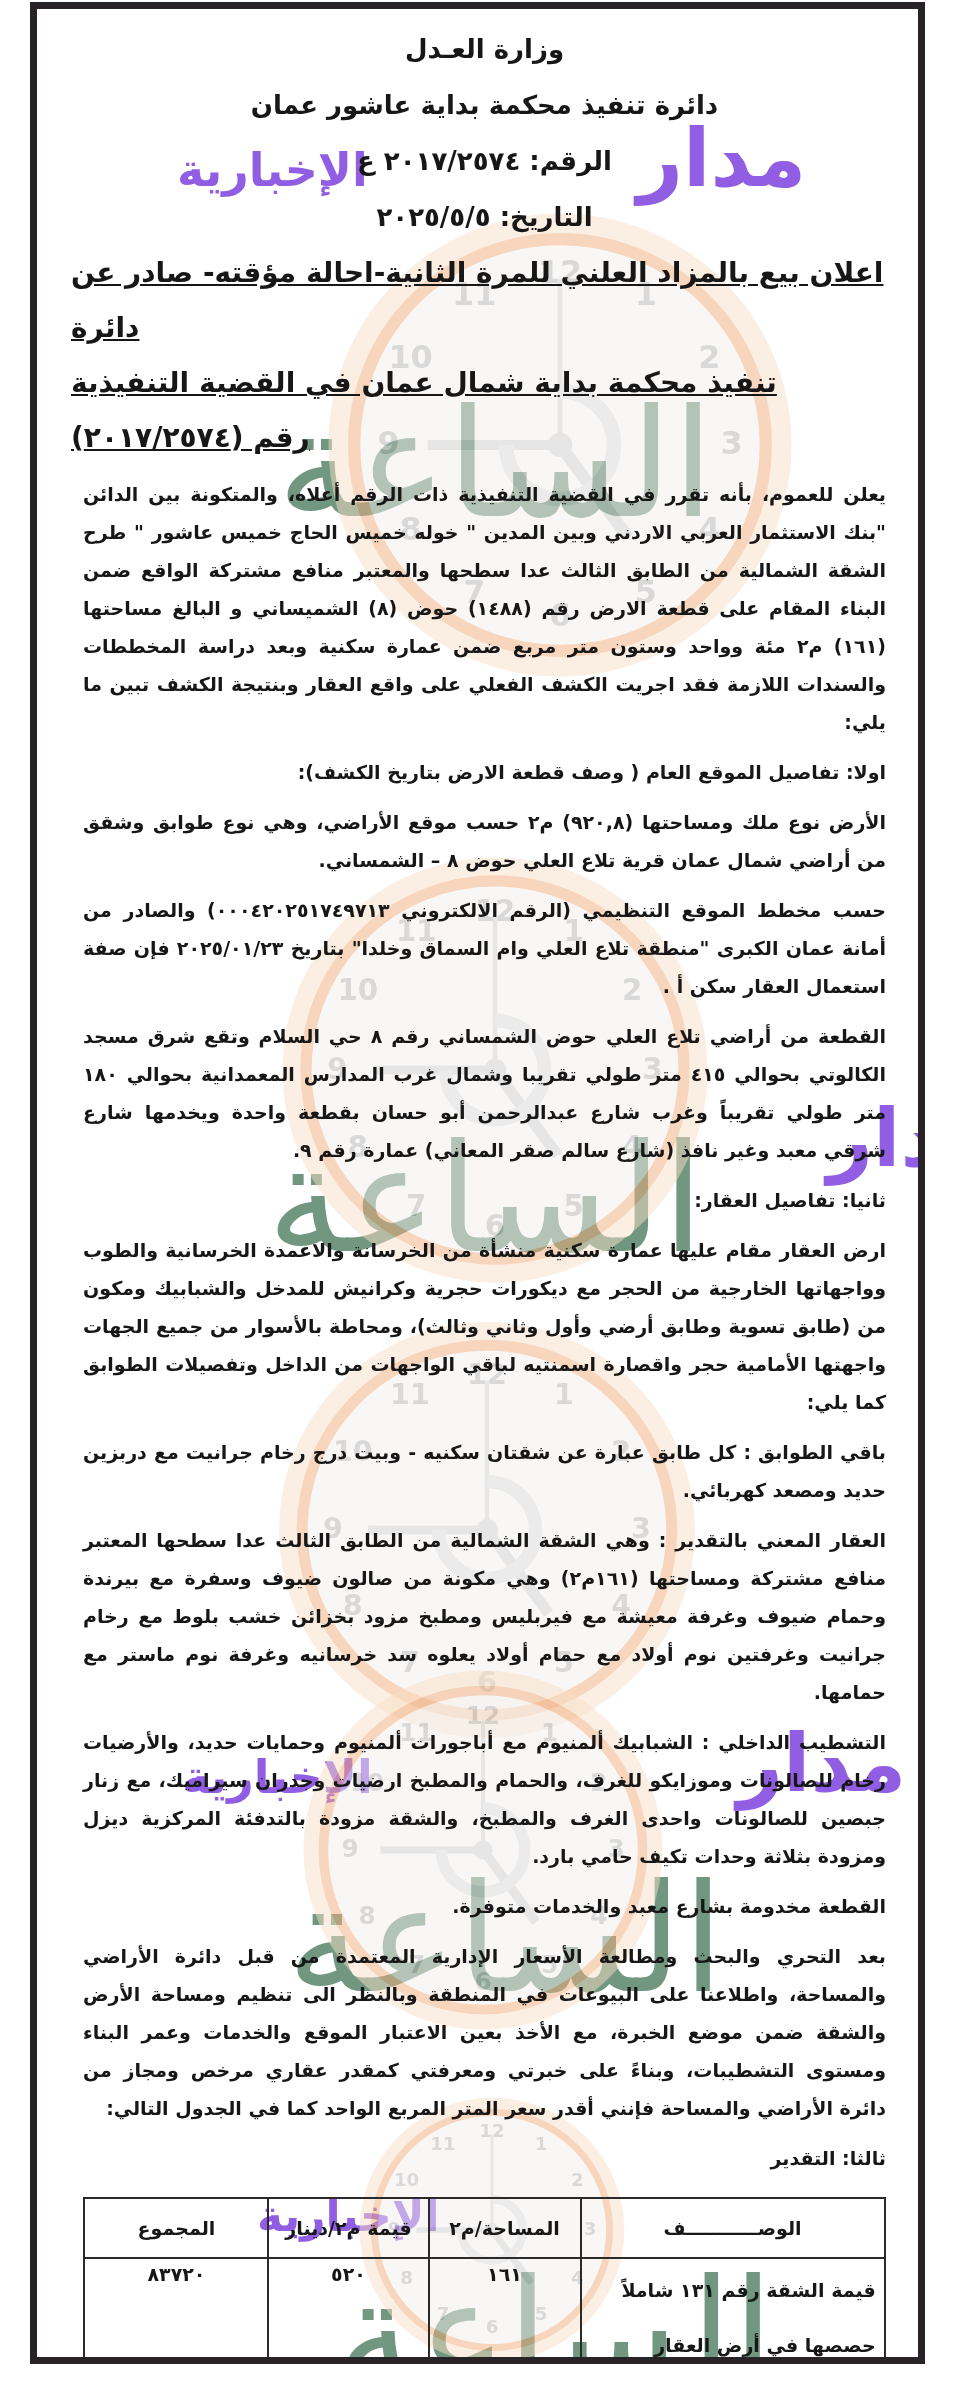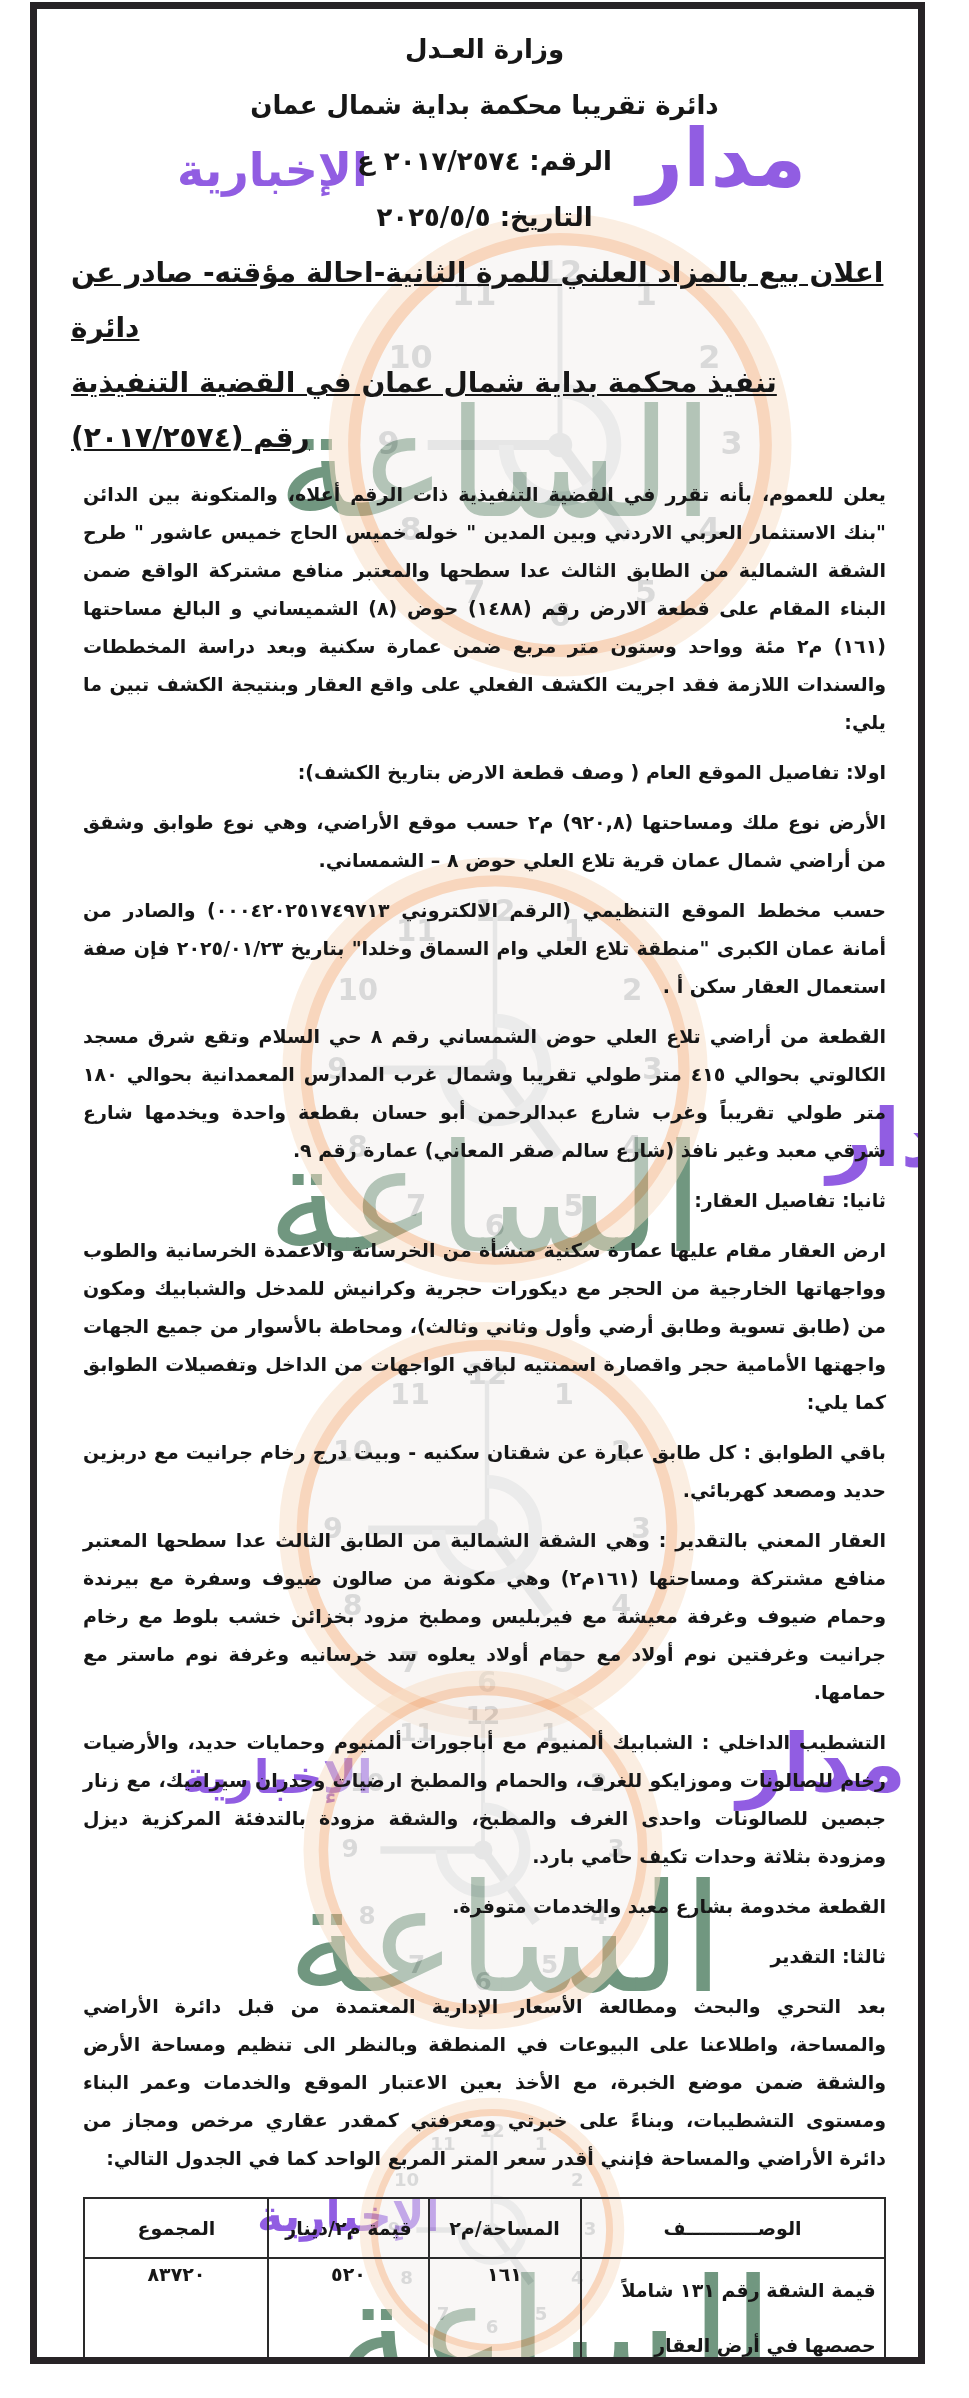--- a/index.html
+++ b/index.html
@@ -178,41 +178,41 @@
           <line x1="100" y1="100" x2="128" y2="138" stroke-width="5"></line>
           <path d="M100,78 a22,22 0 1,1 -22,22" stroke="#d8d8d8" stroke-width="6"></path>
         </g>
         <circle cx="100" cy="100" r="5" fill="#cfcfcf"></circle>
       </svg>
     </div>
 
     <div class="content">
 
       <p class="hdr">وزارة العـدل</p>
-      <p class="hdr">دائرة تقريبا محكمة بداية شمال عمان</p>
+      <p class="hdr">دائرة تنفيذ محكمة بداية عاشور عمان</p>
       <p class="hdr"><span>الرقم:</span> <span>٢٠١٧/٢٥٧٤ ع</span></p>
       <p class="hdr"><span>التاريخ:</span> <span>٢٠٢٥/٥/٥</span></p>
 
       <p class="title">اعلان بيع بالمزاد العلني للمرة الثانية-احالة مؤقته-  صادر عن دائرة</p>
       <p class="title">تنفيذ محكمة بداية شمال عمان في القضية التنفيذية</p>
       <p class="title">رقم (٢٠١٧/٢٥٧٤)</p>
 
       <p class="para lead">يعلن للعموم، بأنه تقرر في القضية التنفيذية ذات الرقم أعلاه، والمتكونة بين الدائن "بنك الاستثمار العربي الاردني وبين المدين " خوله خميس الحاج خميس عاشور " طرح الشقة الشمالية من الطابق الثالث عدا سطحها والمعتبر منافع مشتركة الواقع ضمن البناء المقام على قطعة الارض رقم (١٤٨٨) حوض (٨) الشميساني و البالغ مساحتها (١٦١) م٢ مئة وواحد وستون متر مربع ضمن عمارة سكنية وبعد دراسة المخططات والسندات اللازمة فقد اجريت الكشف الفعلي على واقع العقار وبنتيجة الكشف تبين ما يلي:</p>
       <p class="para">اولا: تفاصيل الموقع العام ( وصف قطعة الارض بتاريخ الكشف):</p>
       <p class="para">الأرض نوع ملك ومساحتها (٩٢٠,٨) م٢ حسب موقع الأراضي، وهي نوع طوابق وشقق من أراضي شمال عمان قرية تلاع العلي حوض ٨ – الشمساني.</p>
       <p class="para">حسب مخطط الموقع التنظيمي (الرقم الالكتروني ٠٠٠٤٢٠٢٥١٧٤٩٧١٣) والصادر من أمانة عمان الكبرى "منطقة تلاع العلي وام السماق وخلدا" بتاريخ ٢٠٢٥/٠١/٢٣ فإن صفة استعمال العقار سكن أ .</p>
       <p class="para">القطعة من أراضي تلاع العلي حوض الشمساني رقم ٨ حي السلام وتقع شرق مسجد الكالوتي بحوالي ٤١٥ متر طولي تقريبا وشمال غرب المدارس المعمدانية بحوالي  ١٨٠ متر طولي تقريباً وغرب شارع عبدالرحمن أبو حسان بقطعة واحدة ويخدمها شارع شرقي معبد وغير نافذ (شارع سالم صقر المعاني) عمارة رقم ٩.</p>
       <p class="para">ثانيا: تفاصيل العقار:</p>
       <p class="para">ارض العقار مقام عليها عمارة سكنية منشأة من الخرسانة والاعمدة الخرسانية والطوب وواجهاتها الخارجية من الحجر مع ديكورات حجرية وكرانيش للمدخل والشبابيك ومكون من (طابق تسوية وطابق أرضي وأول وثاني وثالث)، ومحاطة بالأسوار من جميع الجهات واجهتها الأمامية حجر واقصارة اسمنتيه لباقي الواجهات من الداخل وتفصيلات الطوابق كما يلي:</p>
       <p class="para">باقي الطوابق : كل طابق عبارة عن شقتان سكنيه - وبيت درج رخام جرانيت مع دربزين حديد ومصعد كهربائي.</p>
       <p class="para">العقار المعني بالتقدير : وهي الشقة الشمالية من الطابق الثالث عدا سطحها المعتبر منافع مشتركة ومساحتها (⁦١٦١م٢⁩) وهي مكونة من صالون ضيوف وسفرة مع بيرندة وحمام ضيوف وغرفة معيشة مع فيربليس ومطبخ  مزود بخزائن خشب بلوط مع رخام جرانيت وغرفتين نوم أولاد مع حمام أولاد يعلوه سد خرسانيه وغرفة نوم ماستر مع حمامها.</p>
       <p class="para">التشطيب الداخلي : الشبابيك ألمنيوم مع أباجورات ألمنيوم وحمايات حديد، والأرضيات رخام للصالونات وموزايكو للغرف، والحمام والمطبخ ارضيات وجدران سيراميك، مع زنار جبصين للصالونات واحدى الغرف والمطبخ، والشقة مزودة بالتدفئة المركزية ديزل ومزودة بثلاثة وحدات تكيف حامي بارد.</p>
       <p class="para">القطعة مخدومة بشارع معبد والخدمات متوفرة.</p>
+      <p class="para">بعد التحري والبحث ومطالعة الأسعار الإدارية المعتمدة من قبل دائرة الأراضي والمساحة، واطلاعنا على البيوعات في المنطقة وبالنظر الى تنظيم ومساحة الأرض والشقة ضمن موضع الخبرة، مع الأخذ بعين الاعتبار الموقع والخدمات وعمر البناء ومستوى التشطيبات، وبناءً على خبرتي ومعرفتي كمقدر عقاري مرخص ومجاز من دائرة الأراضي والمساحة فإنني أقدر سعر المتر المربع الواحد كما في الجدول التالي:</p>
       <p class="para">ثالثا: التقدير</p>
-      <p class="para">بعد التحري والبحث ومطالعة الأسعار الإدارية المعتمدة من قبل دائرة الأراضي والمساحة، واطلاعنا على البيوعات في المنطقة وبالنظر الى تنظيم ومساحة الأرض والشقة ضمن موضع الخبرة، مع الأخذ بعين الاعتبار الموقع والخدمات وعمر البناء ومستوى التشطيبات، وبناءً على خبرتي ومعرفتي كمقدر عقاري مرخص ومجاز من دائرة الأراضي والمساحة فإنني أقدر سعر المتر المربع الواحد كما في الجدول التالي:</p>
 
       <table class="valuation">
         <tbody>
             <tr>
           <th class="col-desc">الوصـــــــــــف</th>
           <th class="col-area">المساحة/م٢</th>
           <th class="col-price">قيمة م٢/دينار</th>
           <th class="col-total">المجموع</th>
         </tr>
         <tr>

